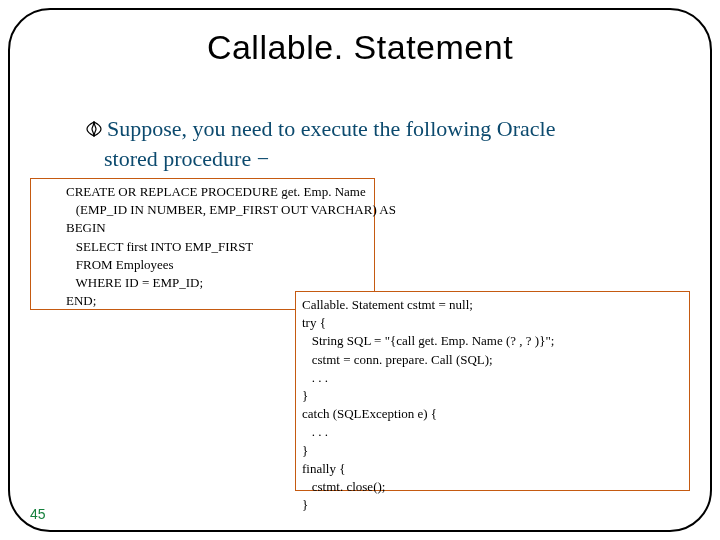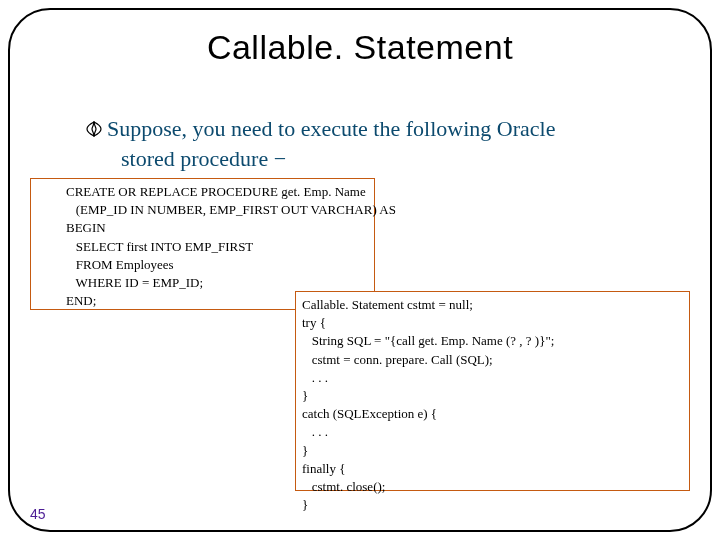--- a/index.html
+++ b/index.html
@@ -61,39 +61,39 @@
     width: 345px; height: 132px; padding-left: 35px;
   }
   .code-right {
     left: 295px; top: 268px;
     width: 395px; height: 200px; margin-top: 23px;
   }
   .page-num {
     position: absolute;
     left: 30px; bottom: 18px;
     font-size: 14px;
-    color: #4c1d95;
+    color: #15803d;
   }
 </style>
 </head>
 <body>
 
 <div class="slide">
   <div class="frame"></div>
 
   <div class="title">Callable. Statement</div>
 
   <div class="body-text">
     <span class="bullet-icon">
       <svg width="18" height="18" viewBox="0 0 18 18">
         <path d="M 9 2 C 5 4 2 6 2 9 C 2 12 5 14 9 16 C 9 13 7 11 7 9 C 7 7 9 5 9 2 Z" fill="none" stroke="#000" stroke-width="1.2"></path>
         <path d="M 9 2 C 13 4 16 6 16 9 C 16 12 13 14 9 16 C 9 13 11 11 11 9 C 11 7 9 5 9 2 Z" fill="none" stroke="#000" stroke-width="1.2"></path>
       </svg>
     </span><span>Suppose, you need to execute the following Oracle</span><br>
-    <span style="margin-left:36px">stored procedure −</span>
+    <span style="margin-left:19px">stored procedure −</span>
   </div>
 
   <div class="code-box code-left">CREATE OR REPLACE PROCEDURE get. Emp. Name
    (EMP_ID IN NUMBER, EMP_FIRST OUT VARCHAR) AS
 BEGIN
    SELECT first INTO EMP_FIRST
    FROM Employees
    WHERE ID = EMP_ID;
 END;</div>
 

